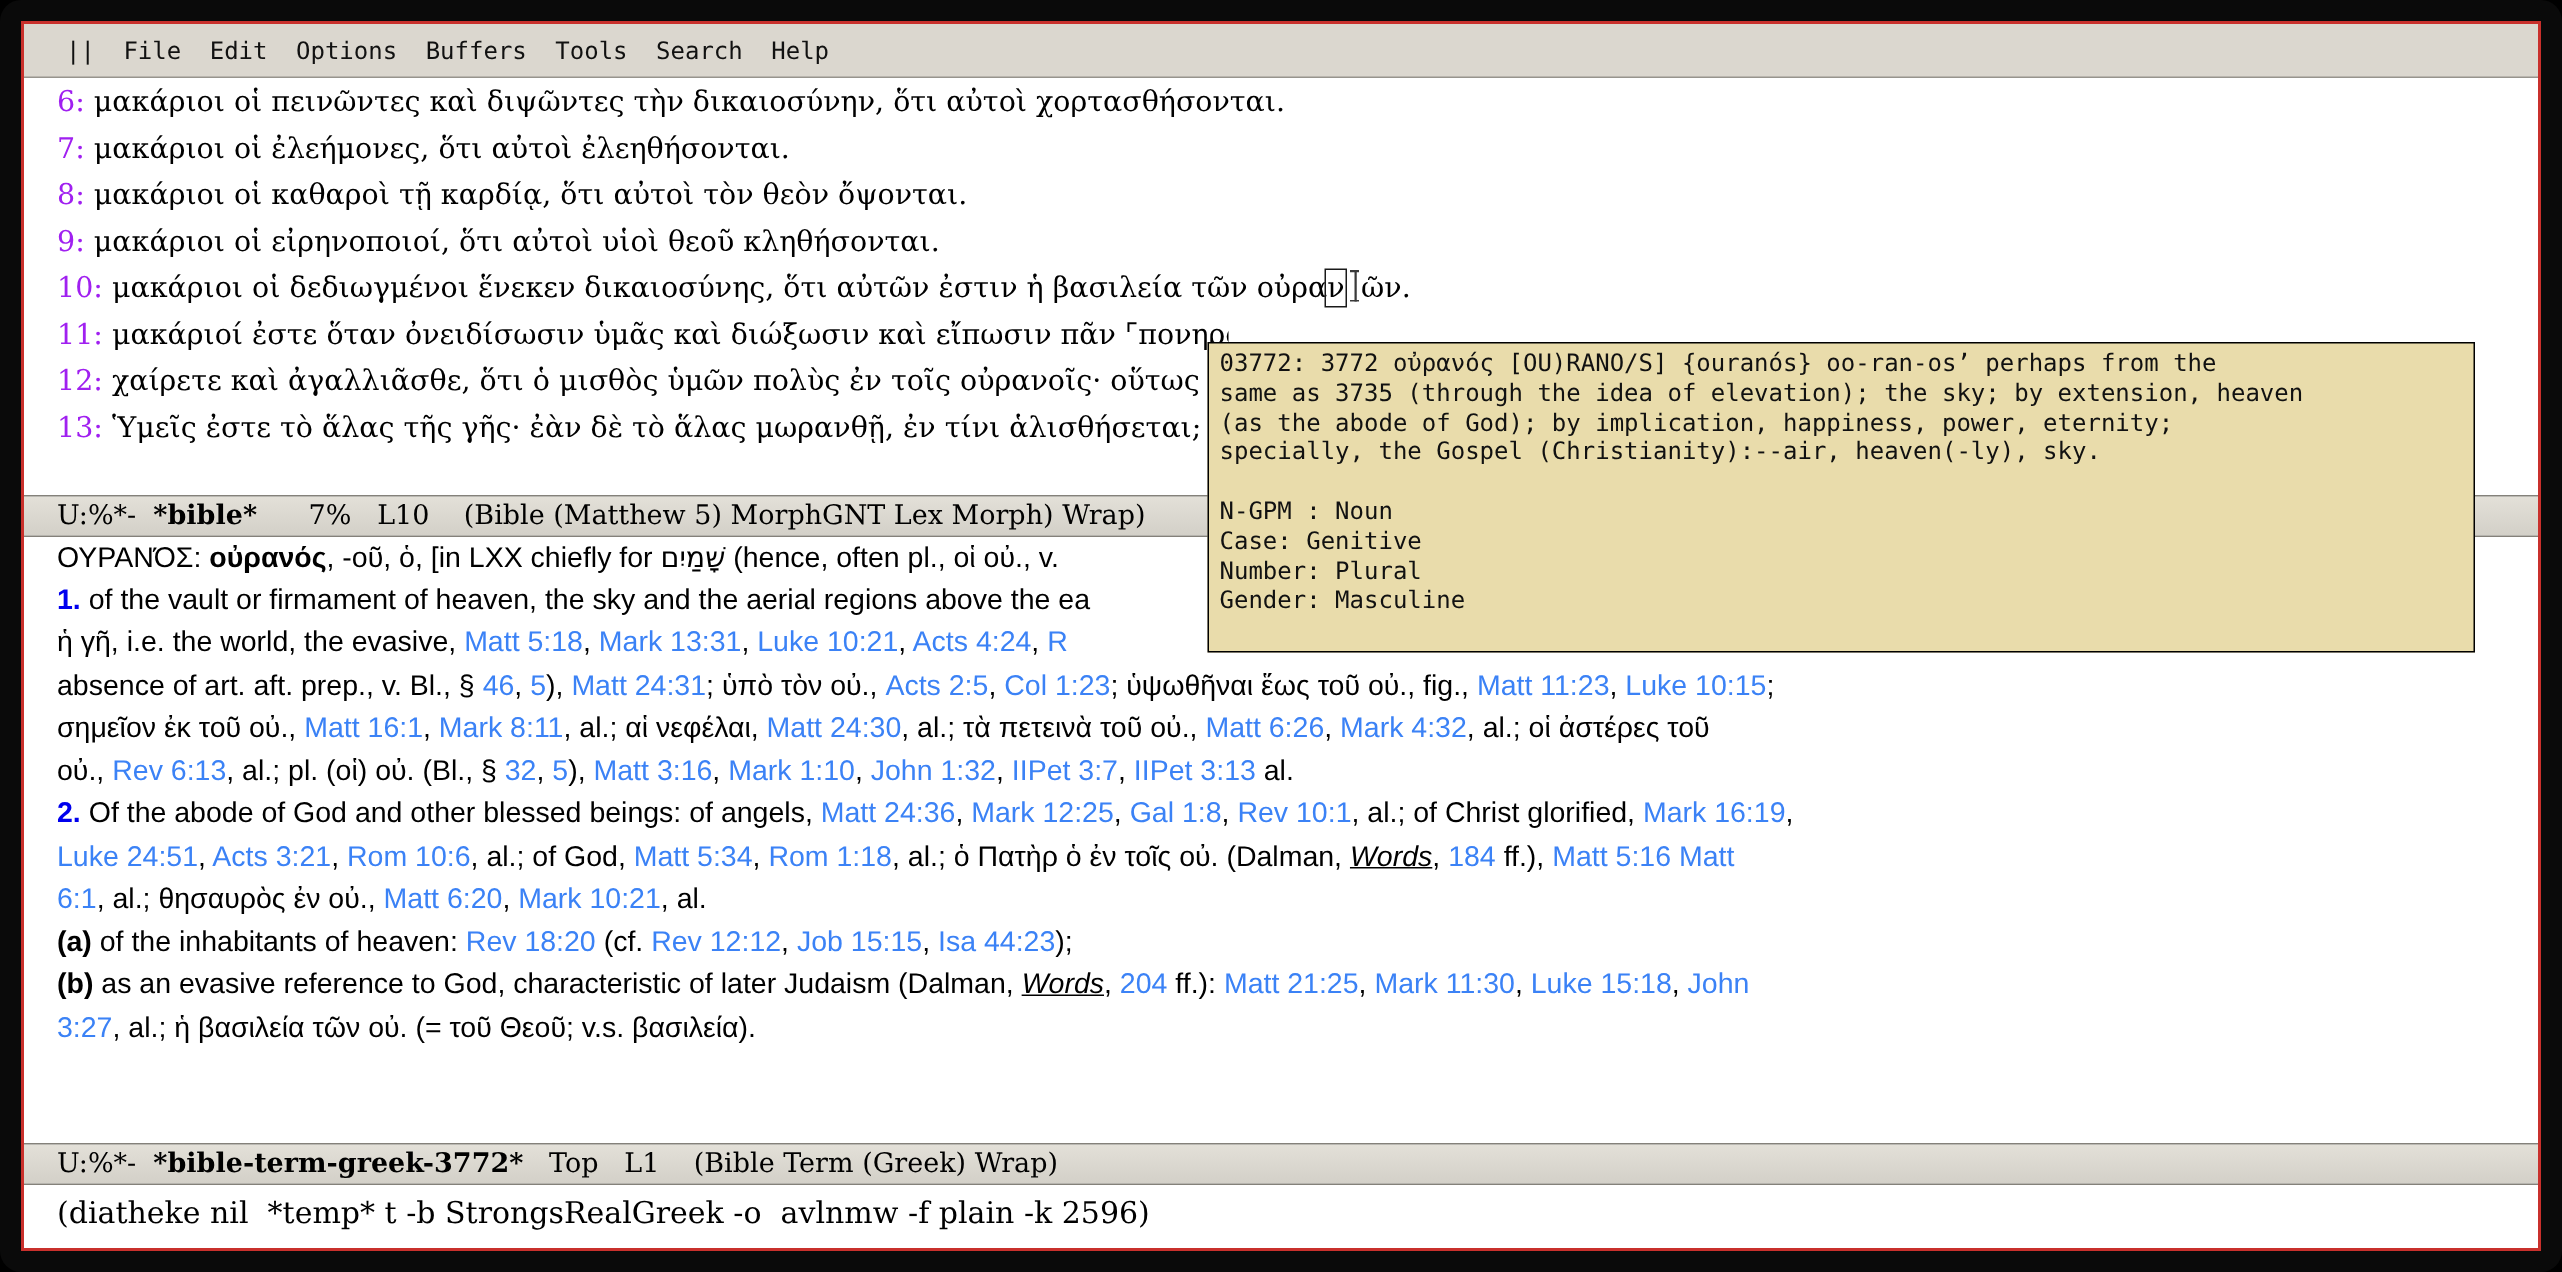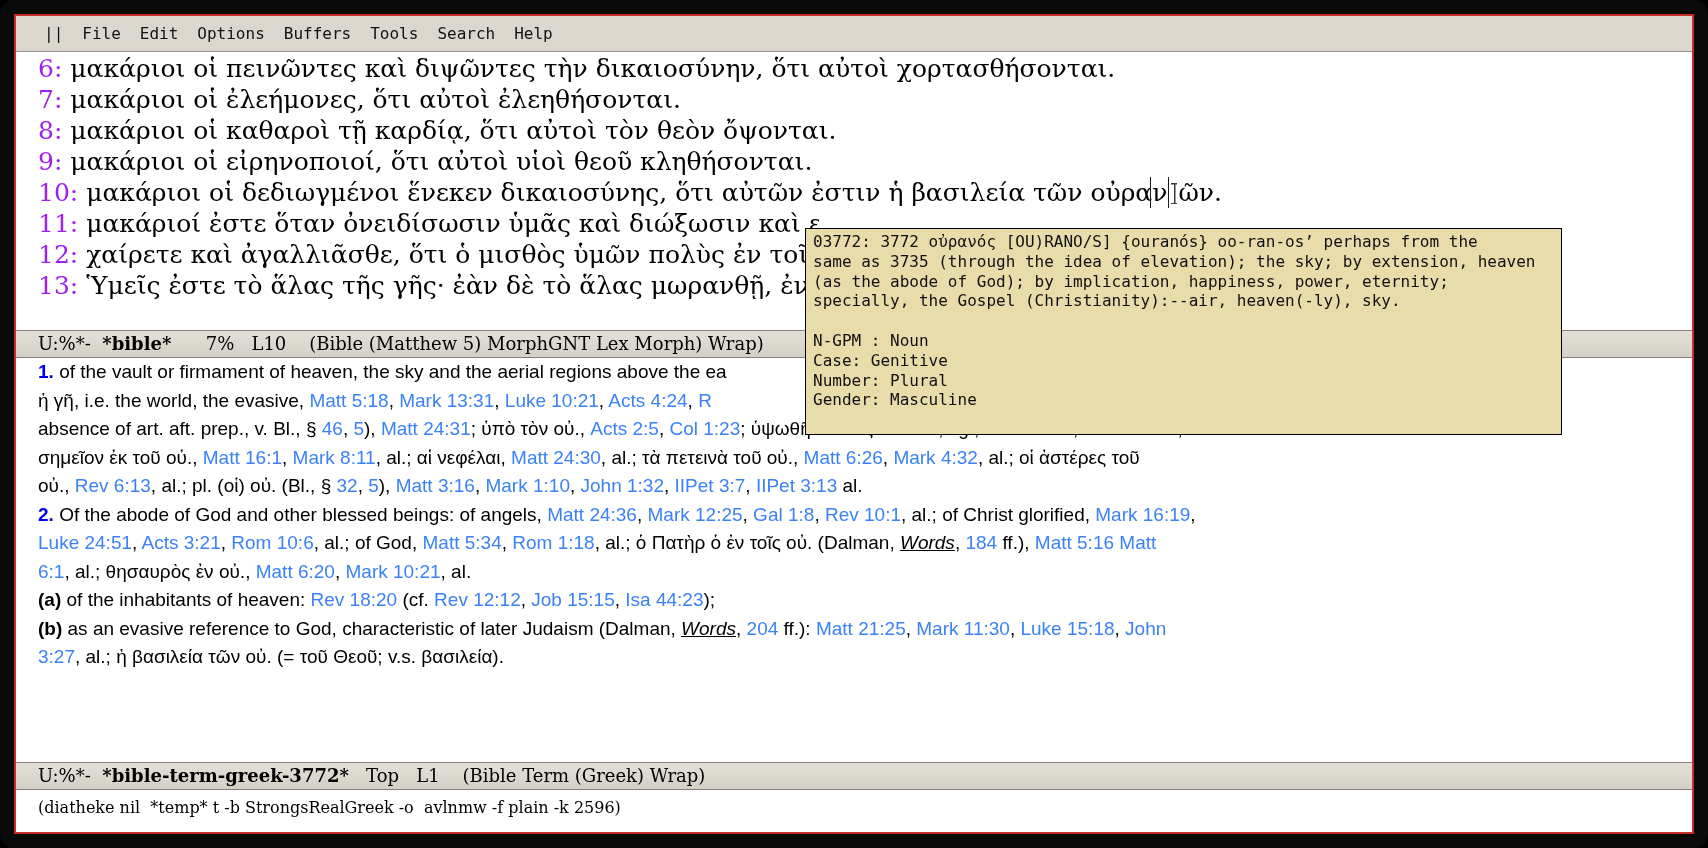--- a/index.html
+++ b/index.html
@@ -5,21 +5,21 @@
   html,body{margin:0;padding:0;background:#000;}
   .screen{position:relative;width:1708px;height:848px;background:#0a0a0a;border-radius:14px;overflow:hidden;
           font-family:"DejaVu Serif",serif;}
   .frame{position:absolute;left:14px;top:14px;width:1676px;height:816px;border:2px solid #c9302c;background:#fff;}
   
   .menubar{position:absolute;left:0;top:0;width:100%;height:36px;background:#dbd7cf;border-bottom:1px solid #97948d;
            font-family:"DejaVu Sans Mono",monospace;font-size:16px;color:#111;line-height:36px;padding-left:28px;box-sizing:border-box;}
   .menubar span{margin-right:19px;cursor:default;}
   
   .buffer1{position:absolute;left:0;top:37px;width:100%;height:277px;background:#fff;overflow:hidden;}
-  .bline{white-space:pre;font-family:"DejaVu Serif",serif;font-size:25px;line-height:31px;height:31px;padding-left:22px;color:#000;overflow:hidden;}
+  .bline{white-space:pre;font-family:"DejaVu Serif",serif;font-size:19px;line-height:31px;height:31px;padding-left:22px;color:#000;overflow:hidden;}
   .bline.clip{width:781px;box-sizing:content-box;}
   .seg-v{color:#a020f0;}
   .seg-cur{outline:1.6px solid #1a1a1a;outline-offset:1px;}
   .seg-ib{display:inline-block;width:6px;height:21px;vertical-align:-3px;margin:0 1px 0 4px;
           background:linear-gradient(#3a3a3a,#3a3a3a) top center/6px 1.5px no-repeat,
                      linear-gradient(#3a3a3a,#3a3a3a) bottom center/6px 1.5px no-repeat,
                      linear-gradient(#3a3a3a,#3a3a3a) center/1.5px 100% no-repeat;}
   
   .modeline{position:absolute;left:0;width:100%;height:28px;box-sizing:border-box;
             background:linear-gradient(#e3e0d8,#d3d0c8);border-top:1px solid #84817a;border-bottom:1px solid #84817a;
@@ -30,23 +30,23 @@
   .buffer2{position:absolute;left:0;top:342px;width:100%;height:404px;background:#fff;overflow:hidden;}
   .lxline{white-space:pre;font-family:"Liberation Sans","DejaVu Sans",sans-serif;font-size:19px;line-height:28.5px;height:28.5px;
           padding-left:22px;color:#000;overflow:hidden;}
   .lxline.clip{width:781px;}
   .seg-l{color:#3b82f6;cursor:pointer;}
   .seg-lb{color:#0000ee;font-weight:bold;}
   .seg-i{font-style:italic;text-decoration:underline;}
   .seg-heb{font-family:"DejaVu Sans",sans-serif;}
   
   .minibuffer{position:absolute;left:0;top:774px;width:100%;height:42px;background:#fff;
-              font-family:"DejaVu Serif",serif;font-size:16px;line-height:30px;padding:3px 0 0 22px;box-sizing:border-box;white-space:pre;color:#000;}
+              font-family:"DejaVu Serif",serif;font-size:20px;line-height:30px;padding:3px 0 0 22px;box-sizing:border-box;white-space:pre;color:#000;}
   
-  .tooltip{position:absolute;left:805px;top:228px;width:757px;height:207px;box-sizing:border-box;z-index:10;
+  .tooltip{position:absolute;left:805px;top:228px;width:845px;height:207px;box-sizing:border-box;z-index:10;
            background:#e9dcab;border:1px solid #000;padding:3px 7px;
            font-family:"DejaVu Sans Mono",monospace;font-size:16px;line-height:19.8px;color:#111;}
   .tline{white-space:pre;height:19.8px;overflow:hidden;}
 </style>
 </head>
 <body>
 
 <div class="screen">
   <div class="frame">
 
@@ -59,20 +59,21 @@
       <div class="bline"><span class="seg-v">9:</span><span class="seg-p"> μακάριοι οἱ εἰρηνοποιοί, ὅτι αὐτοὶ υἱοὶ θεοῦ κληθήσονται.</span></div>
       <div class="bline"><span class="seg-v">10:</span><span class="seg-p"> μακάριοι οἱ δεδιωγμένοι ἕνεκεν δικαιοσύνης, ὅτι αὐτῶν ἐστιν ἡ βασιλεία τῶν οὐρα</span><span class="seg-cur">ν</span><span class="seg-ib"></span><span class="seg-p">ῶν.</span></div>
       <div class="bline clip"><span class="seg-v">11:</span><span class="seg-p"> μακάριοί ἐστε ὅταν ὀνειδίσωσιν ὑμᾶς καὶ διώξωσιν καὶ εἴπωσιν πᾶν ⌜πονηρὸν καθ’ ὑ</span></div>
       <div class="bline clip"><span class="seg-v">12:</span><span class="seg-p"> χαίρετε καὶ ἀγαλλιᾶσθε, ὅτι ὁ μισθὸς ὑμῶν πολὺς ἐν τοῖς οὐρανοῖς· οὕτως γὰρ ἐδίω</span></div>
       <div class="bline clip"><span class="seg-v">13:</span><span class="seg-p"> Ὑμεῖς ἐστε τὸ ἅλας τῆς γῆς· ἐὰν δὲ τὸ ἅλας μωρανθῇ, ἐν τίνι ἁλισθήσεται; εἰς οὐδὲν</span></div>
     </div>
 
     <div class="modeline ml1"><span class="seg-p">U:%*-  </span><span class="seg-b">*bible*</span><span class="seg-p">      7%   L10    (Bible (Matthew 5) MorphGNT Lex Morph) Wrap)</span></div>
 
     <div class="buffer2">
+      <div class="lxline clip"><span class="seg-p">ΟΥΡΑΝΌΣ: </span><span class="seg-b">οὐρανός</span><span class="seg-p">, -οῦ, ὁ, [in LXX chiefly for </span><span class="seg-heb">שָׁמַיִם</span><span class="seg-p"> (hence, often pl., οἱ οὐ., v.</span></div>
       <div class="lxline clip"><span class="seg-lb">1.</span><span class="seg-p"> of the vault or firmament of heaven, the sky and the aerial regions above the ea</span></div>
       <div class="lxline clip"><span class="seg-p">ἡ γῆ, i.e. the world, the evasive, </span><span class="seg-l">Matt 5:18</span><span class="seg-p">, </span><span class="seg-l">Mark 13:31</span><span class="seg-p">, </span><span class="seg-l">Luke 10:21</span><span class="seg-p">, </span><span class="seg-l">Acts 4:24</span><span class="seg-p">, </span><span class="seg-l">R</span></div>
       <div class="lxline"><span class="seg-p">absence of art. aft. prep., v. Bl., § </span><span class="seg-l">46</span><span class="seg-p">, </span><span class="seg-l">5</span><span class="seg-p">), </span><span class="seg-l">Matt 24:31</span><span class="seg-p">; ὑπὸ τὸν οὐ., </span><span class="seg-l">Acts 2:5</span><span class="seg-p">, </span><span class="seg-l">Col 1:23</span><span class="seg-p">; ὑψωθῆναι ἕως τοῦ οὐ., fig., </span><span class="seg-l">Matt 11:23</span><span class="seg-p">, </span><span class="seg-l">Luke 10:15</span><span class="seg-p">;</span></div>
       <div class="lxline"><span class="seg-p">σημεῖον ἐκ τοῦ οὐ., </span><span class="seg-l">Matt 16:1</span><span class="seg-p">, </span><span class="seg-l">Mark 8:11</span><span class="seg-p">, al.; αἱ νεφέλαι, </span><span class="seg-l">Matt 24:30</span><span class="seg-p">, al.; τὰ πετεινὰ τοῦ οὐ., </span><span class="seg-l">Matt 6:26</span><span class="seg-p">, </span><span class="seg-l">Mark 4:32</span><span class="seg-p">, al.; οἱ ἀστέρες τοῦ</span></div>
       <div class="lxline"><span class="seg-p">οὐ., </span><span class="seg-l">Rev 6:13</span><span class="seg-p">, al.; pl. (οἱ) οὐ. (Bl., § </span><span class="seg-l">32</span><span class="seg-p">, </span><span class="seg-l">5</span><span class="seg-p">), </span><span class="seg-l">Matt 3:16</span><span class="seg-p">, </span><span class="seg-l">Mark 1:10</span><span class="seg-p">, </span><span class="seg-l">John 1:32</span><span class="seg-p">, </span><span class="seg-l">IIPet 3:7</span><span class="seg-p">, </span><span class="seg-l">IIPet 3:13</span><span class="seg-p"> al.</span></div>
       <div class="lxline"><span class="seg-lb">2.</span><span class="seg-p"> Of the abode of God and other blessed beings: of angels, </span><span class="seg-l">Matt 24:36</span><span class="seg-p">, </span><span class="seg-l">Mark 12:25</span><span class="seg-p">, </span><span class="seg-l">Gal 1:8</span><span class="seg-p">, </span><span class="seg-l">Rev 10:1</span><span class="seg-p">, al.; of Christ glorified, </span><span class="seg-l">Mark 16:19</span><span class="seg-p">,</span></div>
       <div class="lxline"><span class="seg-l">Luke 24:51</span><span class="seg-p">, </span><span class="seg-l">Acts 3:21</span><span class="seg-p">, </span><span class="seg-l">Rom 10:6</span><span class="seg-p">, al.; of God, </span><span class="seg-l">Matt 5:34</span><span class="seg-p">, </span><span class="seg-l">Rom 1:18</span><span class="seg-p">, al.; ὁ Πατὴρ ὁ ἐν τοῖς οὐ. (Dalman, </span><span class="seg-i">Words</span><span class="seg-p">, </span><span class="seg-l">184</span><span class="seg-p"> ff.), </span><span class="seg-l">Matt 5:16 Matt</span></div>
       <div class="lxline"><span class="seg-l">6:1</span><span class="seg-p">, al.; θησαυρὸς ἐν οὐ., </span><span class="seg-l">Matt 6:20</span><span class="seg-p">, </span><span class="seg-l">Mark 10:21</span><span class="seg-p">, al.</span></div>
       <div class="lxline"><span class="seg-b">(a)</span><span class="seg-p"> of the inhabitants of heaven: </span><span class="seg-l">Rev 18:20</span><span class="seg-p"> (cf. </span><span class="seg-l">Rev 12:12</span><span class="seg-p">, </span><span class="seg-l">Job 15:15</span><span class="seg-p">, </span><span class="seg-l">Isa 44:23</span><span class="seg-p">);</span></div>
       <div class="lxline"><span class="seg-b">(b)</span><span class="seg-p"> as an evasive reference to God, characteristic of later Judaism (Dalman, </span><span class="seg-i">Words</span><span class="seg-p">, </span><span class="seg-l">204</span><span class="seg-p"> ff.): </span><span class="seg-l">Matt 21:25</span><span class="seg-p">, </span><span class="seg-l">Mark 11:30</span><span class="seg-p">, </span><span class="seg-l">Luke 15:18</span><span class="seg-p">, </span><span class="seg-l">John</span></div>

